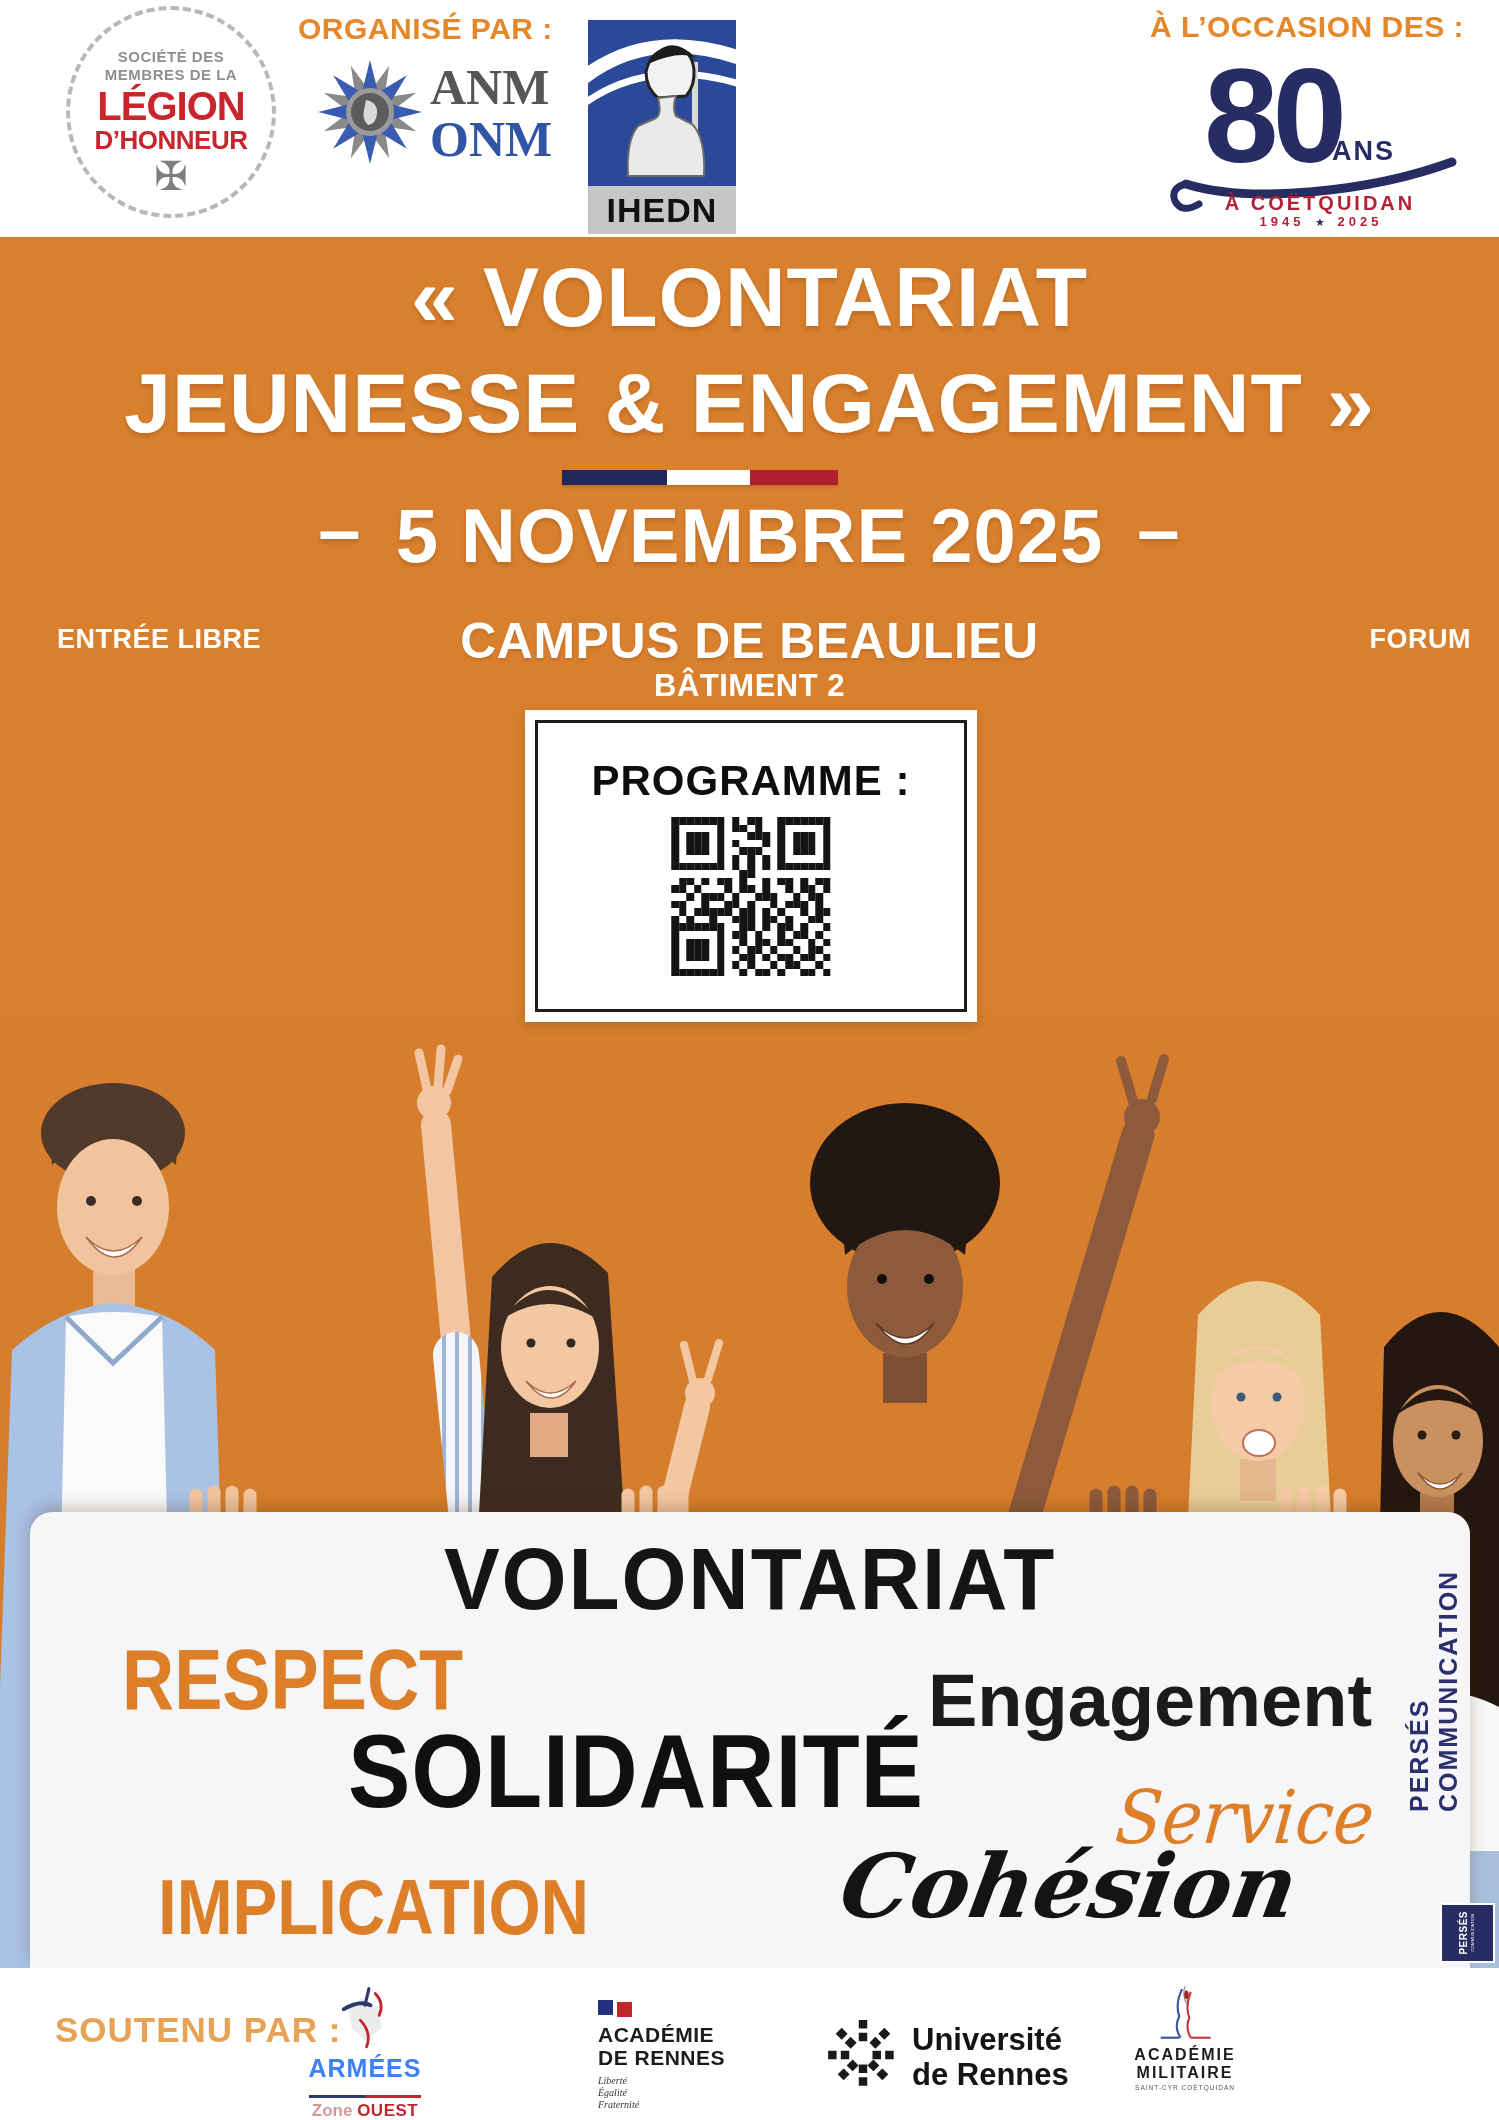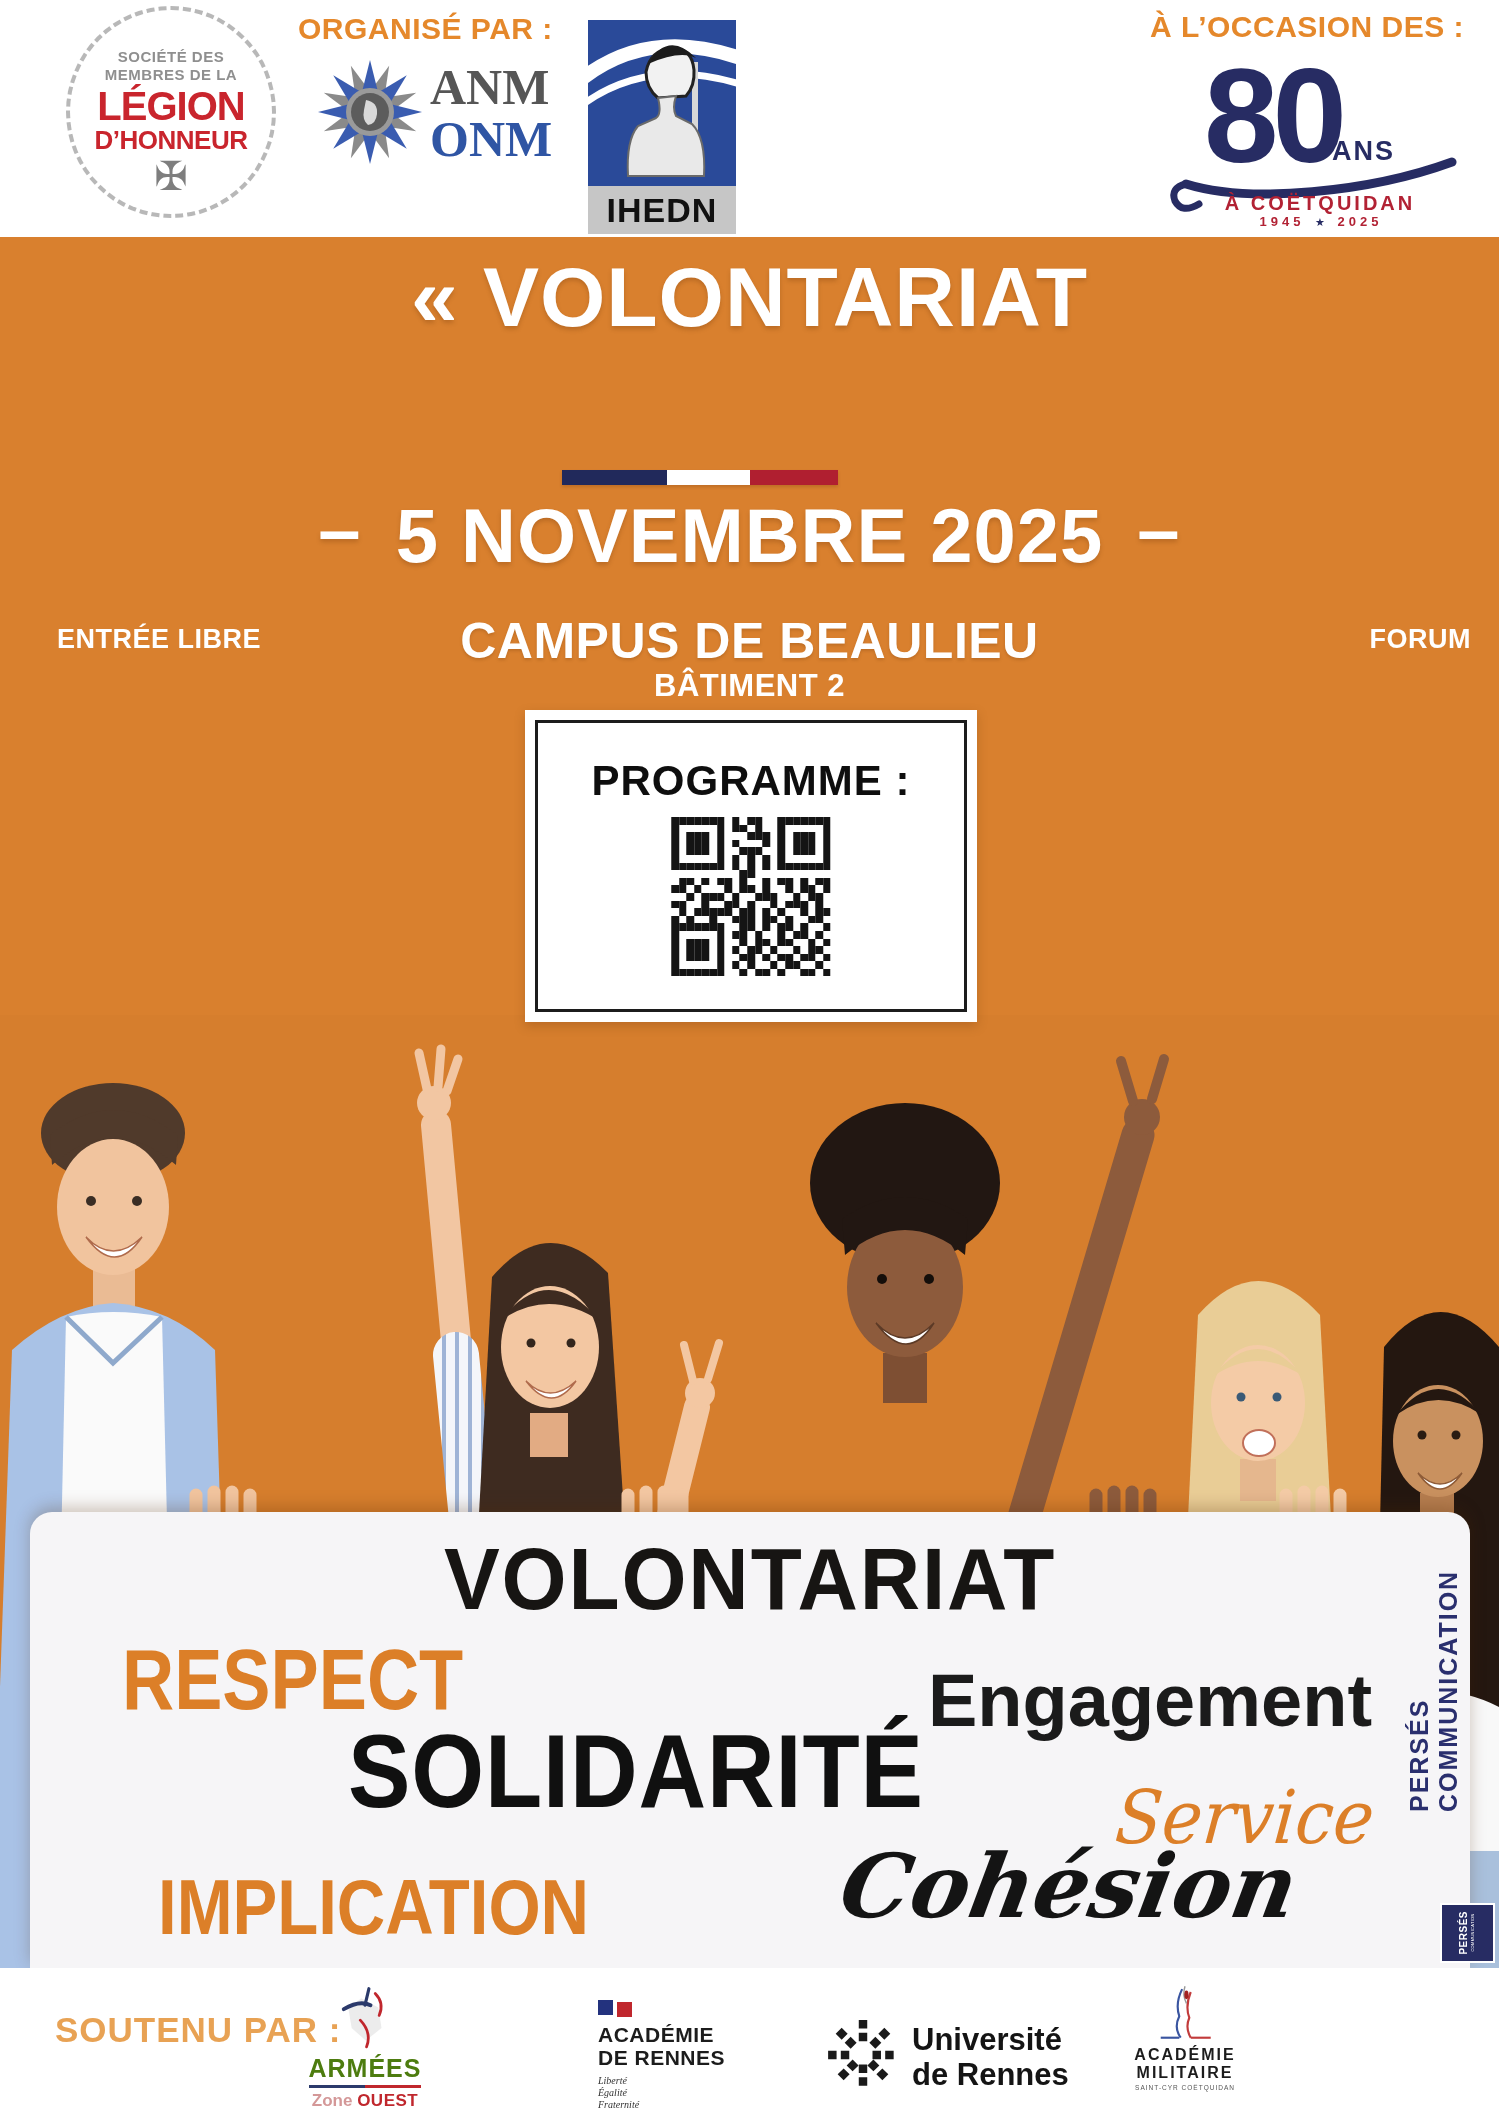--- a/index.html
+++ b/index.html
@@ -81,22 +81,22 @@
   .perses-badge{position:absolute;left:1440px;top:1903px;width:55px;height:60px;background:#272C63;z-index:6;
                 border:2px solid #fff;box-sizing:border-box;display:flex;align-items:center;justify-content:center;}
   .perses-badge .in{writing-mode:vertical-rl;transform:rotate(180deg);color:#fff;text-align:center;line-height:9px;}
   .perses-badge .l1{font-size:10px;font-weight:800;letter-spacing:.5px;}
   .perses-badge .l2{font-size:4px;letter-spacing:.3px;}
   
   .footer{position:absolute;left:0;top:1968px;width:1499px;height:152px;background:#fff;z-index:5;}
   .soutenu{position:absolute;left:55px;top:42px;font-size:35px;font-weight:900;color:#E8A254;letter-spacing:1px;}
   .flogo{position:absolute;text-align:center;}
   .armees{left:300px;top:16px;width:130px;}
-  .armees .nm{font-size:25px;font-weight:800;color:#4d7c0f;letter-spacing:1px;border-bottom:3px solid;
-              border-image:linear-gradient(to right,#2B3A6B 50%,#C0272D 50%) 1;display:inline-block;padding-bottom:2px;}
+  .armees .nm{font-size:25px;font-weight:800;color:#3b82f6;letter-spacing:1px;border-bottom:3px solid;
+              border-image:linear-gradient(to right,#2B3A6B 50%,#C0272D 50%) 1;display:inline-block;padding-bottom:12px;}
   .armees .zn{font-size:17px;margin-top:3px;}
   .armees .zn .z{color:#D49898;font-weight:600;}
   .armees .zn .o{color:#C0272D;font-weight:800;letter-spacing:.5px;}
   .acren{left:598px;top:32px;width:170px;text-align:left;}
   .acren .flag{display:flex;height:17px;width:34px;margin-bottom:6px;}
   .acren .flag i{display:block;width:15px;height:15px;}
   .acren .flag i.fb{background:#23327E;margin-top:0;}
   .acren .flag i.fr{background:#C0272D;margin-left:4px;margin-top:2px;}
   .acren .t{font-size:21px;font-weight:800;color:#1c1c1c;line-height:23px;letter-spacing:.5px;}
   .acren .motto{margin-top:6px;font-size:10px;font-style:italic;color:#333;line-height:12px;
@@ -184,20 +184,21 @@
         <text x="122" y="182" text-anchor="middle" font-family="Liberation Sans, sans-serif" font-size="13" font-weight="700" fill="#B22234" letter-spacing="4">1945</text>
         <text x="160" y="182" text-anchor="middle" font-family="DejaVu Sans, sans-serif" font-size="11" fill="#272C63">★</text>
         <text x="200" y="182" text-anchor="middle" font-family="Liberation Sans, sans-serif" font-size="13" font-weight="700" fill="#B22234" letter-spacing="4">2025</text>
       </svg>
     </div>
   </div>
 
   <div class="band-orange"></div>
 
   <div class="title1 word">« VOLONTARIAT</div>
+  <div class="title2">JEUNESSE &amp; ENGAGEMENT »</div>
 
   <div class="flagdiv">
     <span class="b"></span>
       <span class="w"></span>
       <span class="r"></span>
   </div>
 
   <div class="daterow">
     <span class="dash">–</span><span>5 NOVEMBRE 2025</span><span class="dash">–</span>
   </div>

